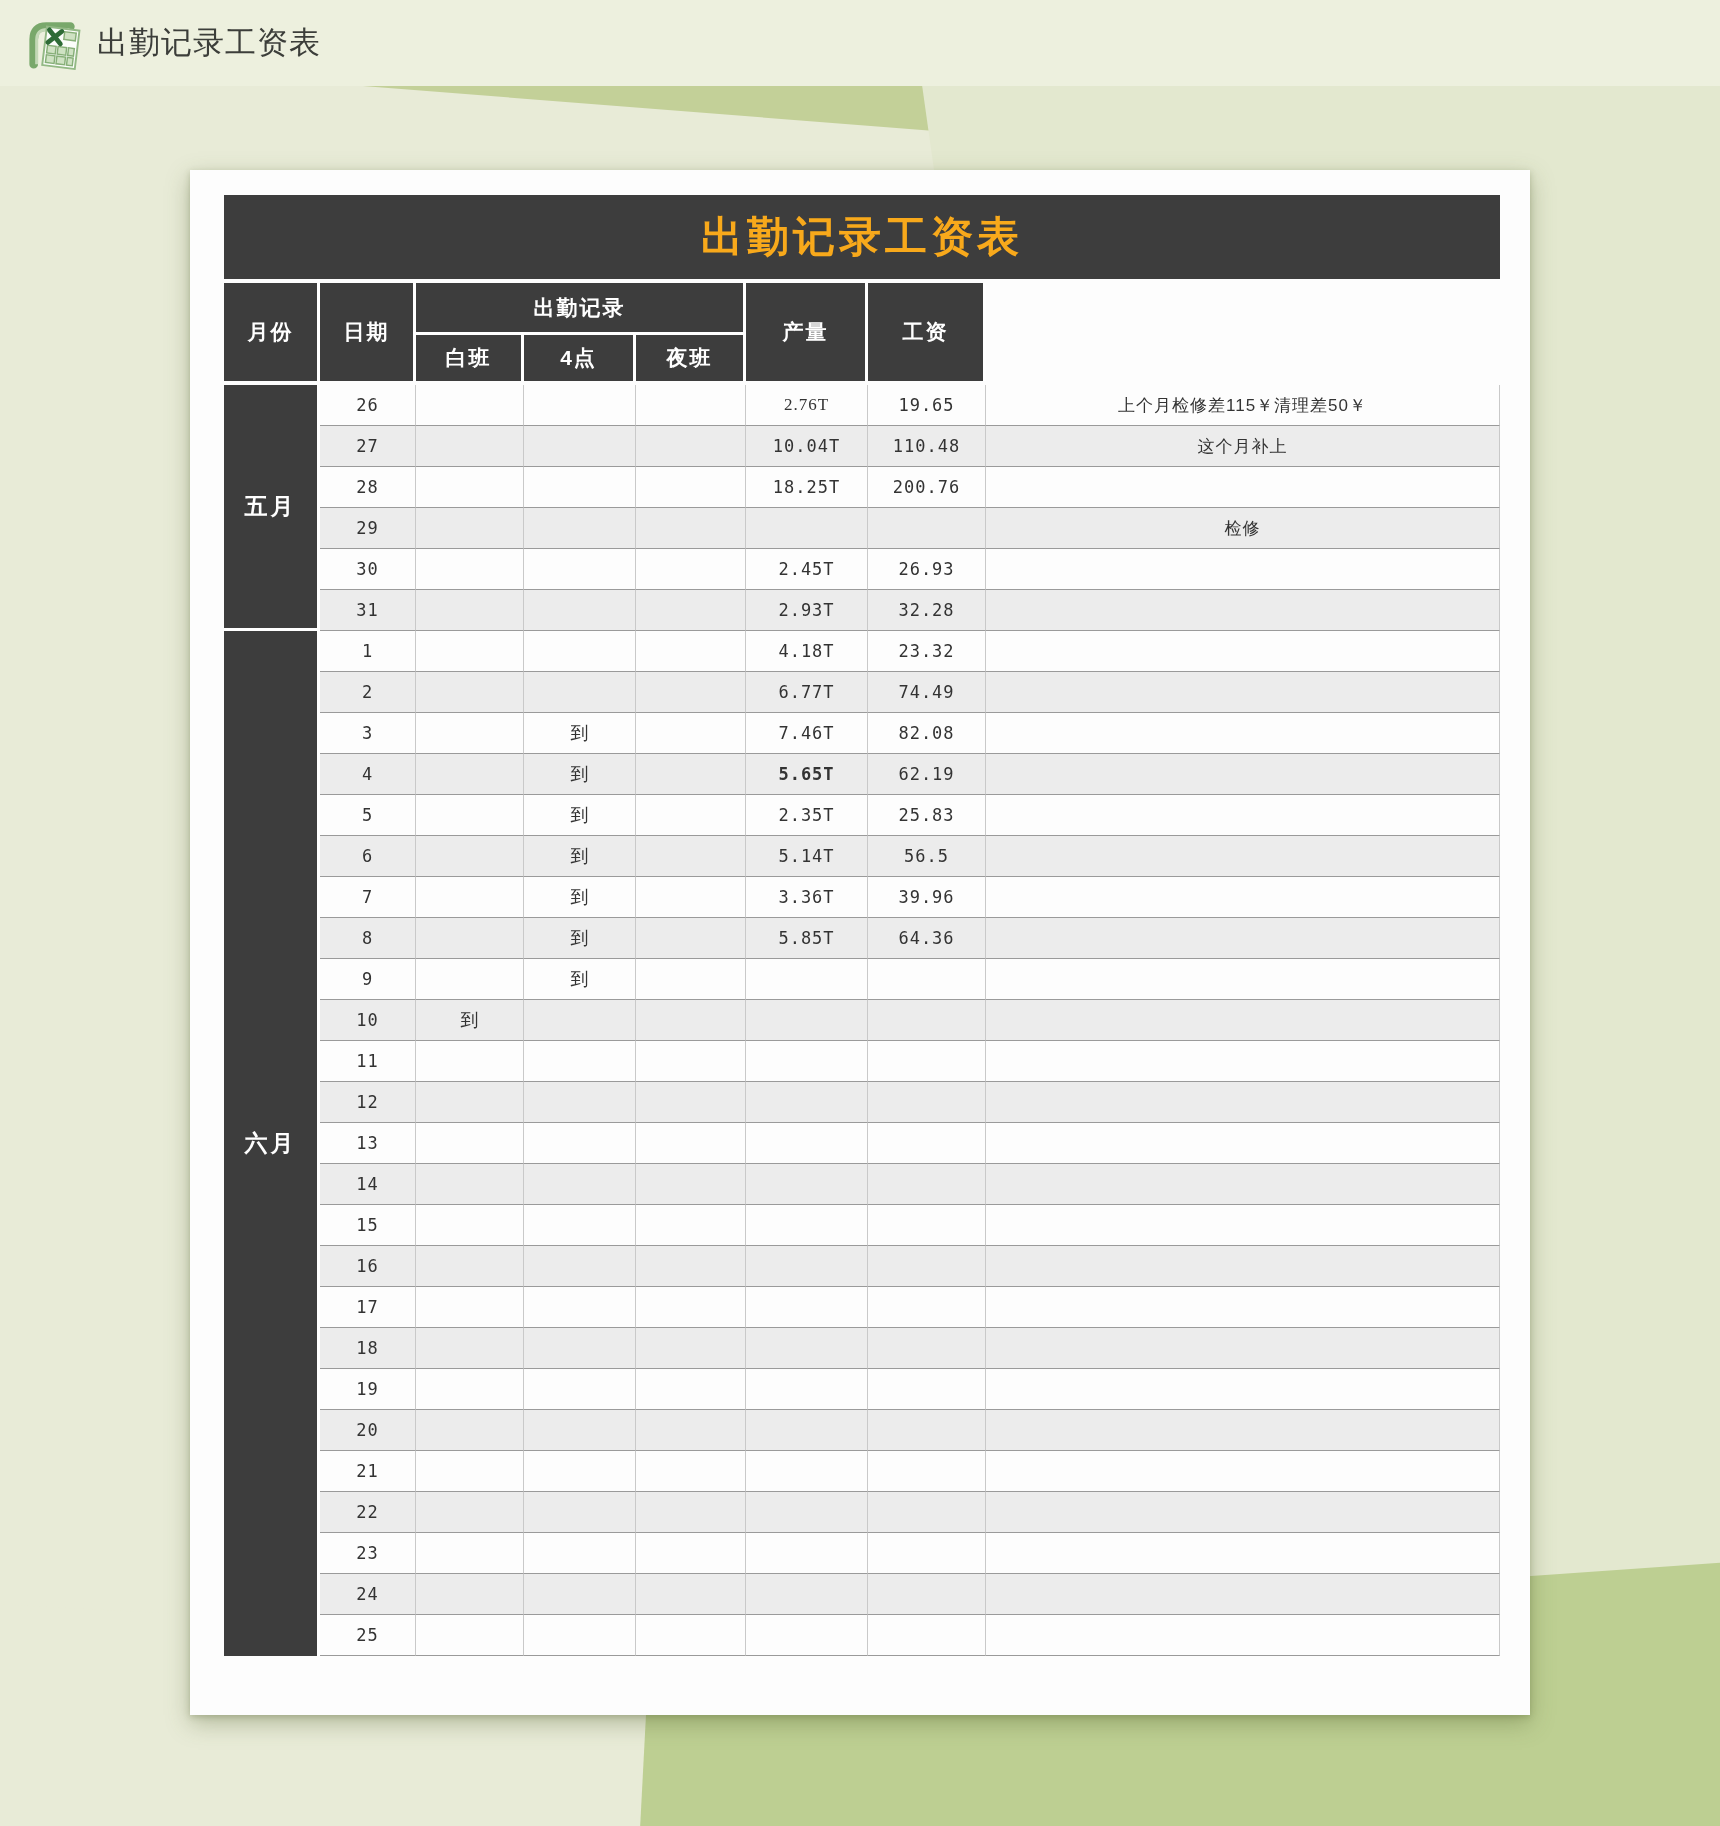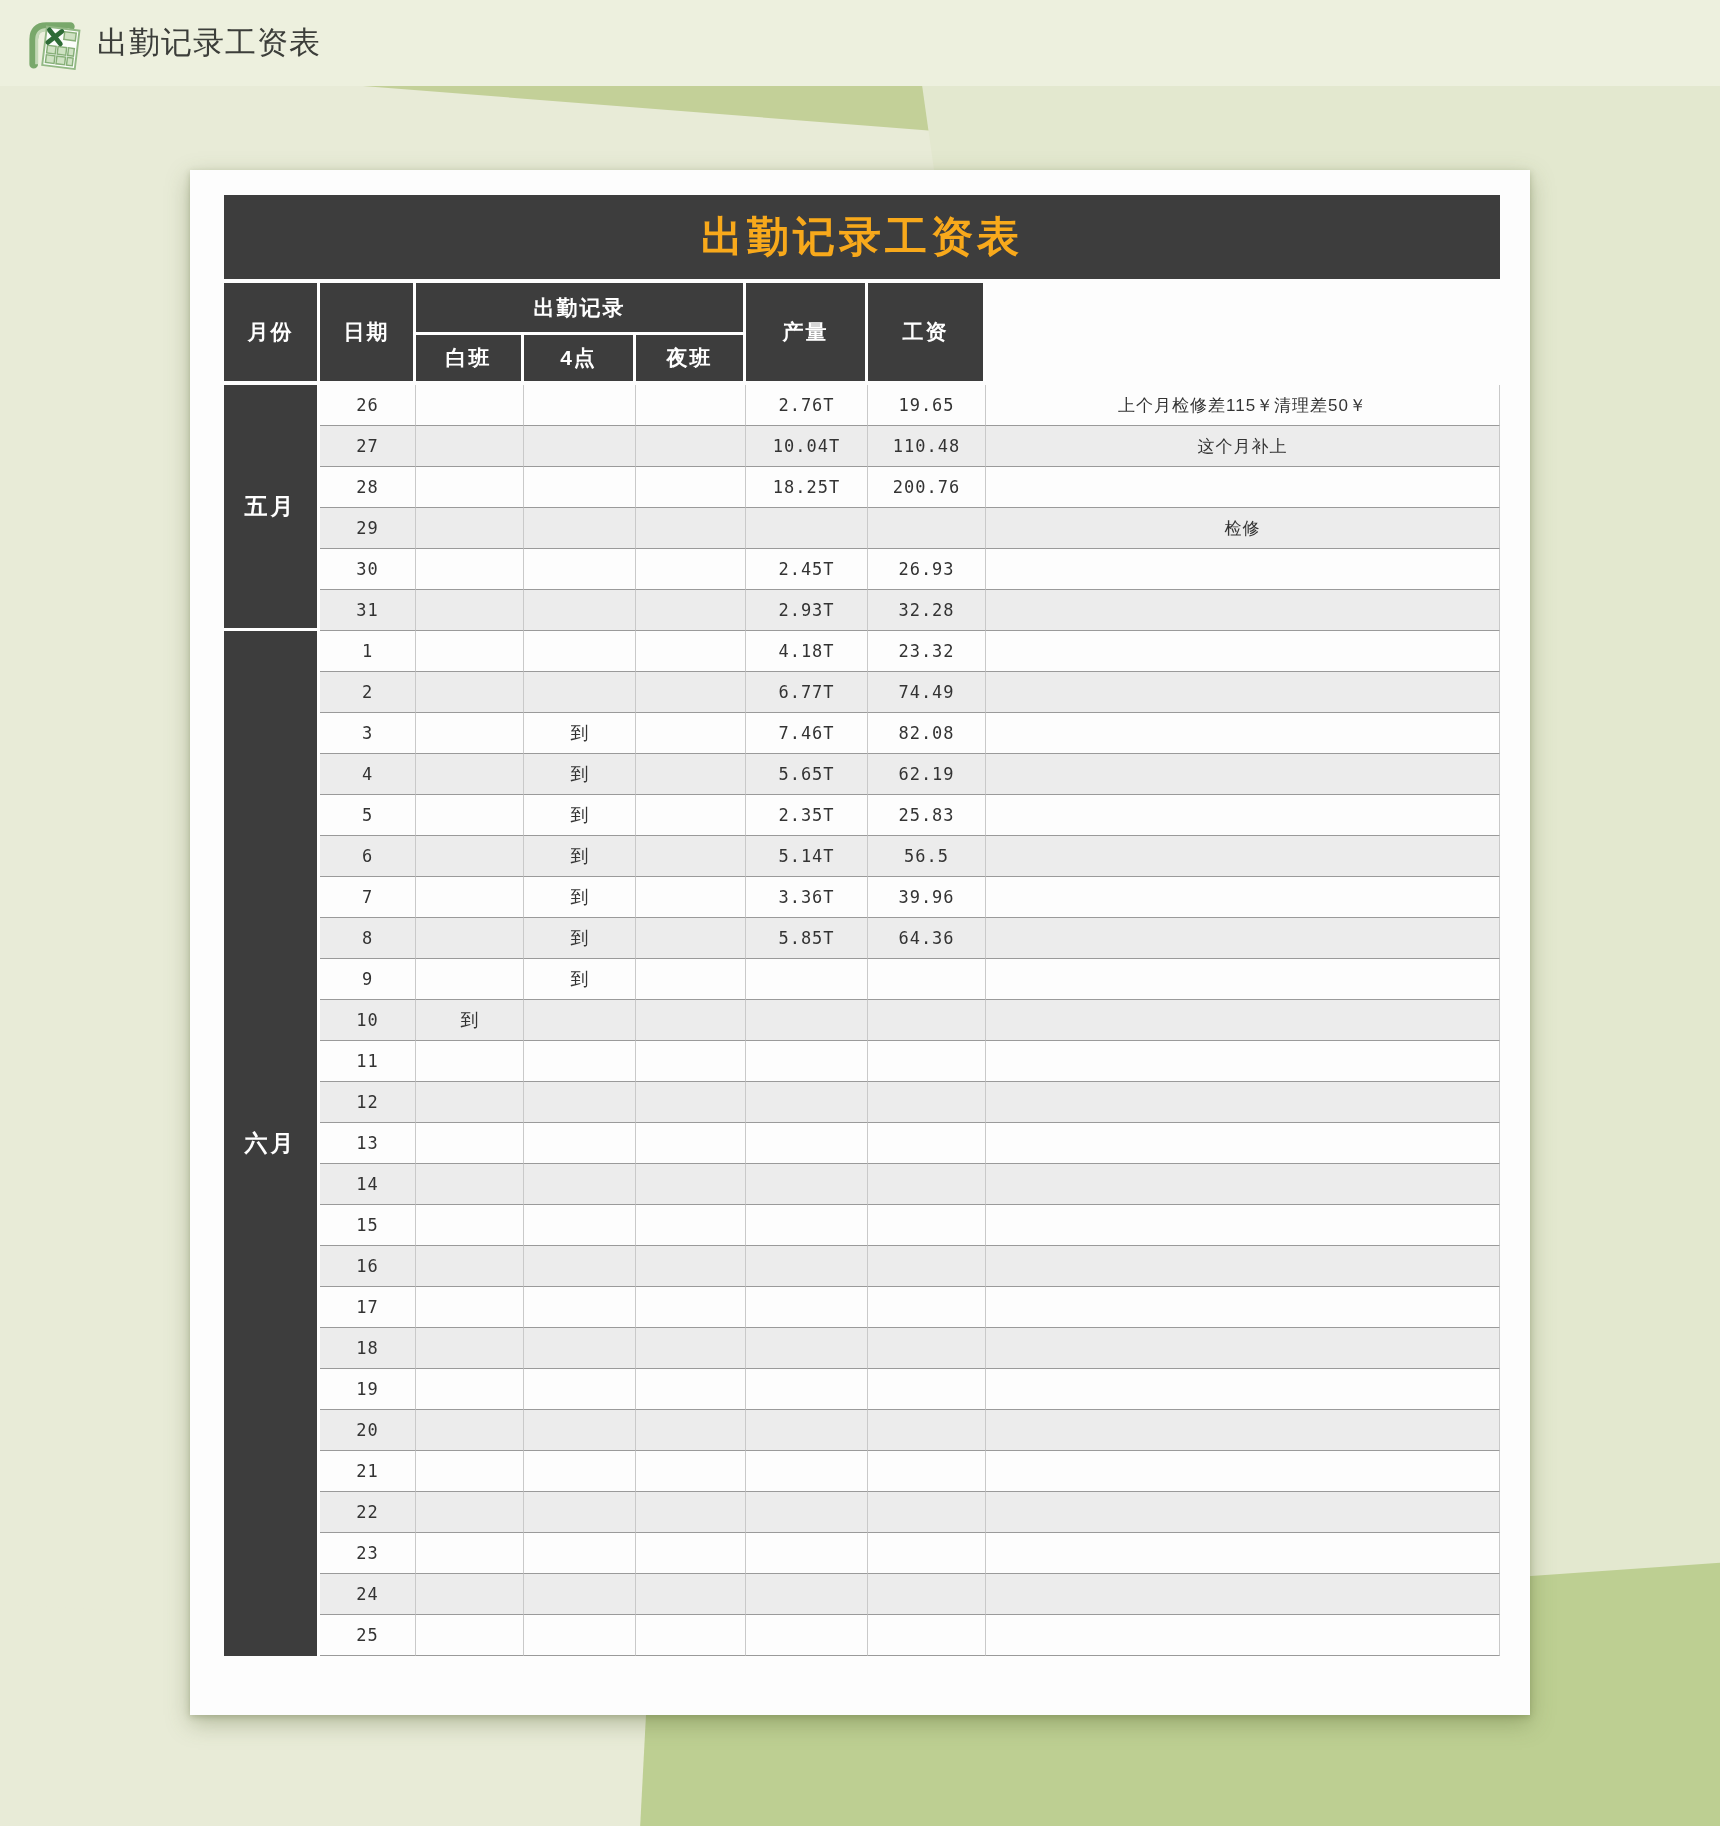--- a/index.html
+++ b/index.html
@@ -124,21 +124,21 @@
     <div class="th rs br" style="grid-column:6">产量</div>
     <div class="th rs br" style="grid-column:7">工资</div>
   </div>
 
   <div class="tbody" id="tbody">
       <div class="mcell msep" style="grid-row: 1 / 7;">五月</div>
       <div class="c w k-date" style="grid-area: 1 / 2;">26</div>
       <div class="c w k-day_shift" style="grid-area: 1 / 3;"></div>
       <div class="c w k-four_oclock" style="grid-area: 1 / 4;"></div>
       <div class="c w k-night_shift" style="grid-area: 1 / 5;"></div>
-      <div class="c w k-output" style="grid-area: 1 / 6;">2.76T</div>
+      <div class="c w k-output" style="grid-area: 1 / 6; font-family: Liberation Serif, serif;">2.76T</div>
       <div class="c w k-wage" style="grid-area: 1 / 7;">19.65</div>
       <div class="c w k-note" style="grid-area: 1 / 8;">上个月检修差115￥清理差50￥</div>
       <div class="c g k-date" style="grid-area: 2 / 2;">27</div>
       <div class="c g k-day_shift" style="grid-area: 2 / 3;"></div>
       <div class="c g k-four_oclock" style="grid-area: 2 / 4;"></div>
       <div class="c g k-night_shift" style="grid-area: 2 / 5;"></div>
       <div class="c g k-output" style="grid-area: 2 / 6;">10.04T</div>
       <div class="c g k-wage" style="grid-area: 2 / 7;">110.48</div>
       <div class="c g k-note" style="grid-area: 2 / 8;">这个月补上</div>
       <div class="c w k-date" style="grid-area: 3 / 2;">28</div>
@@ -188,21 +188,21 @@
       <div class="c w k-day_shift" style="grid-area: 9 / 3;"></div>
       <div class="c w k-four_oclock" style="grid-area: 9 / 4;">到</div>
       <div class="c w k-night_shift" style="grid-area: 9 / 5;"></div>
       <div class="c w k-output" style="grid-area: 9 / 6;">7.46T</div>
       <div class="c w k-wage" style="grid-area: 9 / 7;">82.08</div>
       <div class="c w k-note" style="grid-area: 9 / 8;"></div>
       <div class="c g k-date" style="grid-area: 10 / 2;">4</div>
       <div class="c g k-day_shift" style="grid-area: 10 / 3;"></div>
       <div class="c g k-four_oclock" style="grid-area: 10 / 4;">到</div>
       <div class="c g k-night_shift" style="grid-area: 10 / 5;"></div>
-      <div class="c g k-output" style="grid-area: 10 / 6;">5.65T</div>
+      <div class="c g k-output" style="grid-area: 10 / 6; font-weight: bold;">5.65T</div>
       <div class="c g k-wage" style="grid-area: 10 / 7;">62.19</div>
       <div class="c g k-note" style="grid-area: 10 / 8;"></div>
       <div class="c w k-date" style="grid-area: 11 / 2;">5</div>
       <div class="c w k-day_shift" style="grid-area: 11 / 3;"></div>
       <div class="c w k-four_oclock" style="grid-area: 11 / 4;">到</div>
       <div class="c w k-night_shift" style="grid-area: 11 / 5;"></div>
       <div class="c w k-output" style="grid-area: 11 / 6;">2.35T</div>
       <div class="c w k-wage" style="grid-area: 11 / 7;">25.83</div>
       <div class="c w k-note" style="grid-area: 11 / 8;"></div>
       <div class="c g k-date" style="grid-area: 12 / 2;">6</div>

